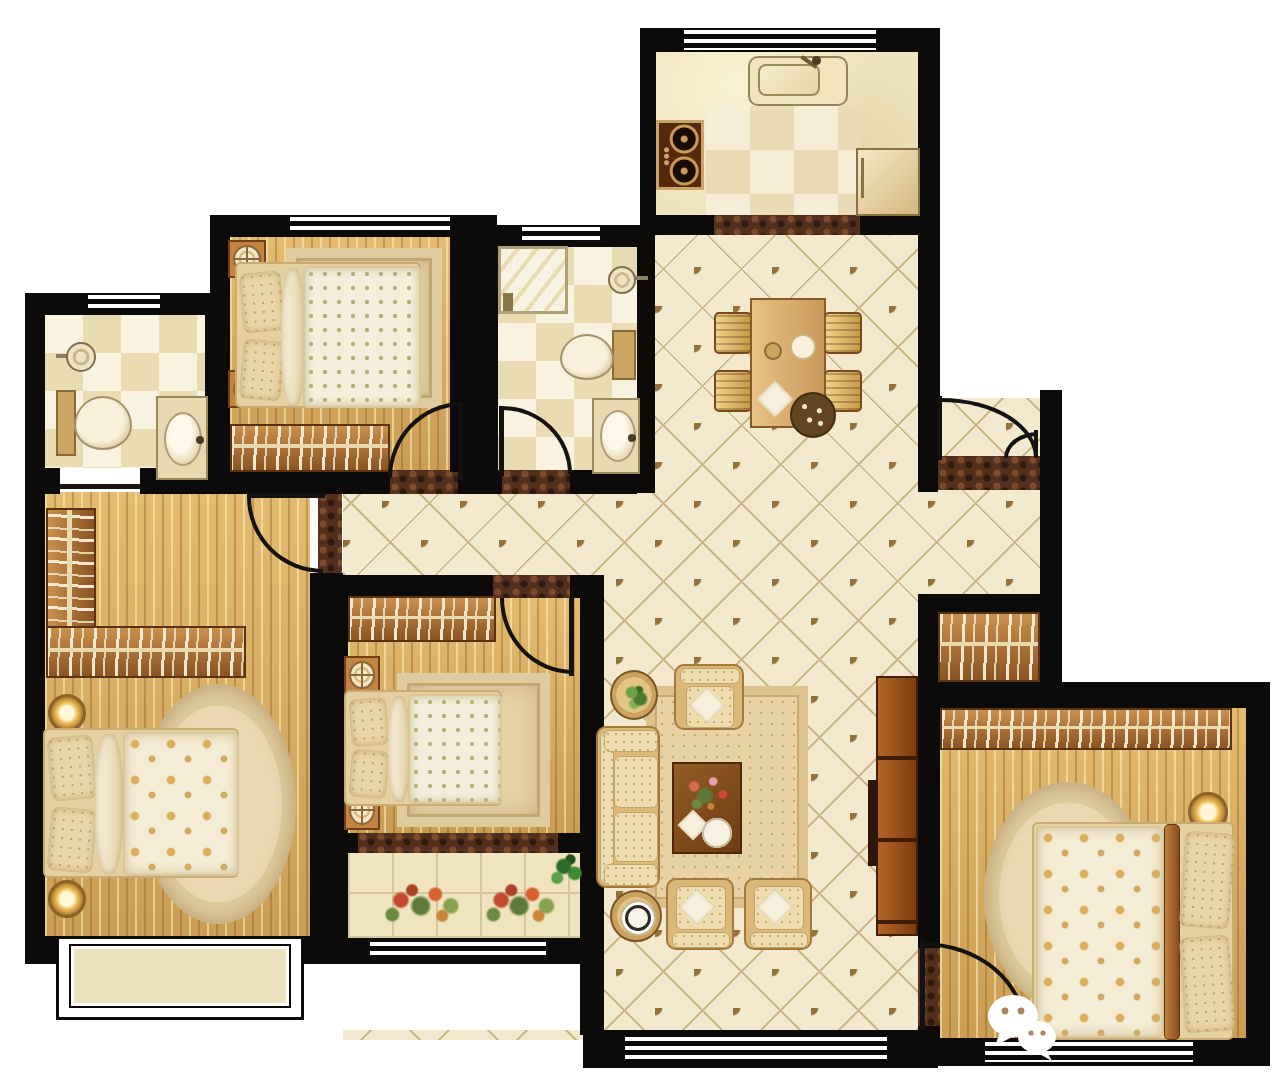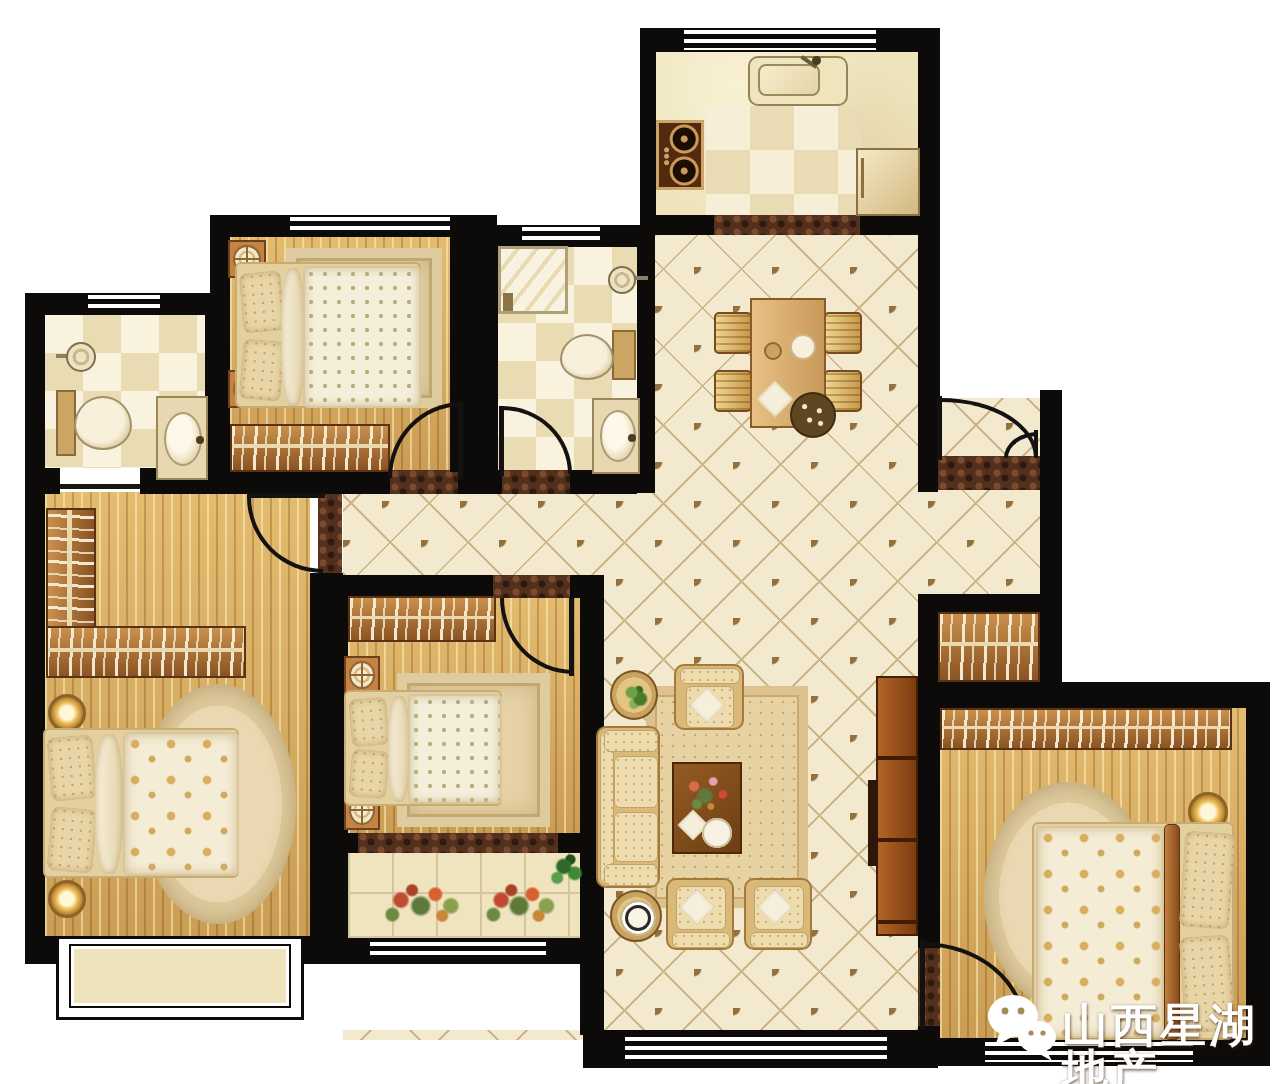--- a/index.html
+++ b/index.html
@@ -417,15 +417,14 @@
       <ellipse cx="27" cy="24" rx="25" ry="21" fill="#ffffff"></ellipse>
       <polygon points="14,40 9,54 26,45" fill="#ffffff"></polygon>
       <circle cx="19" cy="19" r="3.4" fill="#a8895c"></circle>
       <circle cx="35" cy="19" r="3.4" fill="#a8895c"></circle>
       <ellipse cx="51" cy="45" rx="19" ry="16" fill="#ffffff"></ellipse>
       <polygon points="60,58 66,69 50,60" fill="#ffffff"></polygon>
       <circle cx="45" cy="41" r="2.6" fill="#a8895c"></circle>
       <circle cx="57" cy="41" r="2.6" fill="#a8895c"></circle>
     </svg>
   </div>
-  <div class="a wm wm-text" style="left:1062px;top:1002px;width:210px;height:52px;">山西星湖地产</div>
 
 </div>
 
 </body></html>

